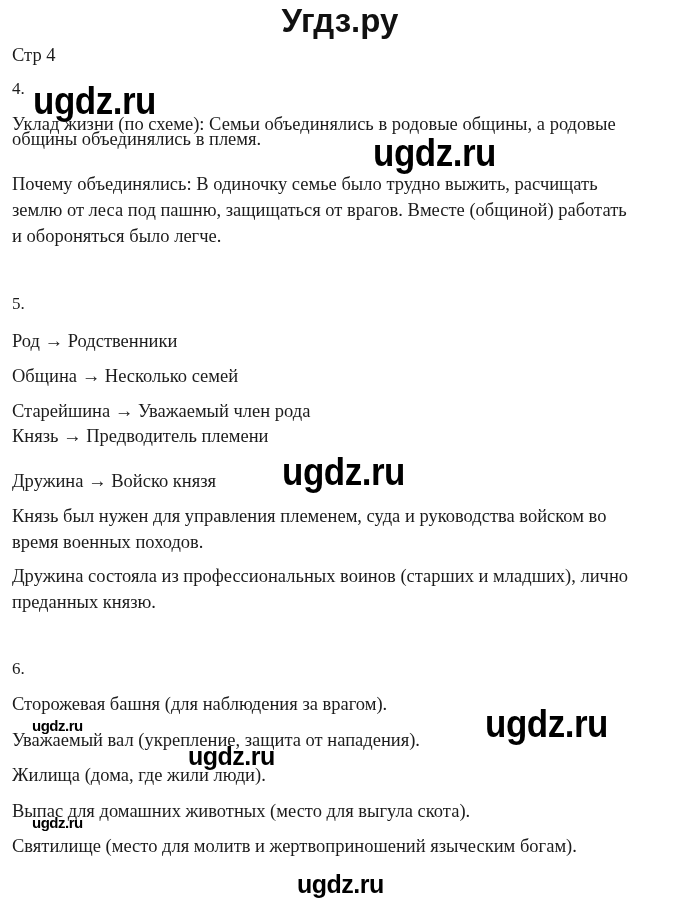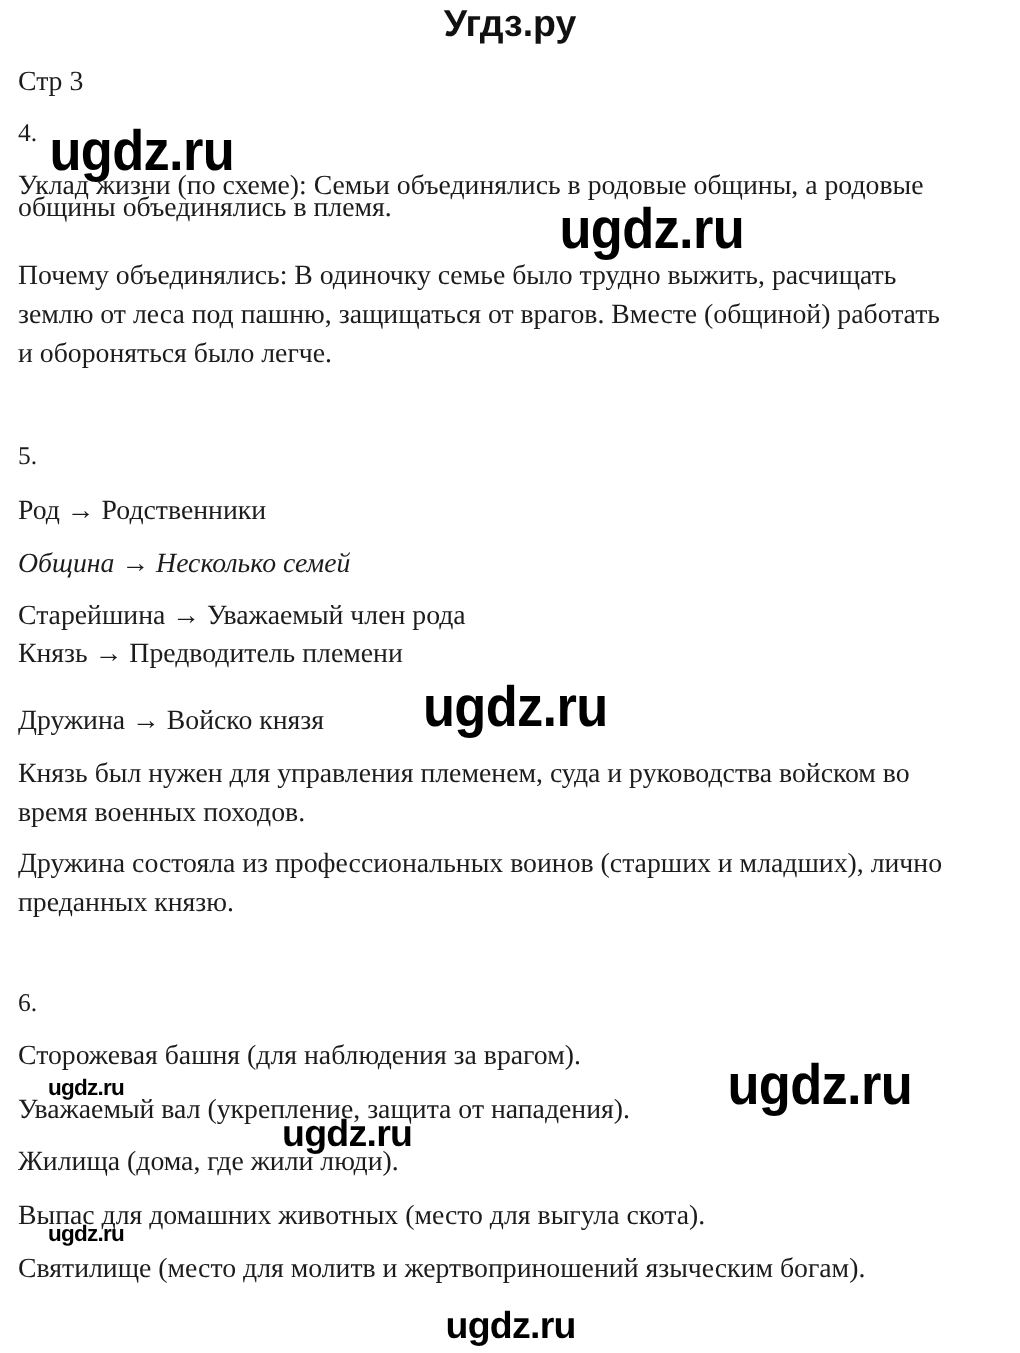--- a/index.html
+++ b/index.html
@@ -1,53 +1,53 @@
 <!DOCTYPE html>
 <html><head>
   <meta charset="utf-8">
   <style>
     html, body { margin: 0; padding: 0; background: #ffffff; }
     body { width: 680px; height: 902px; position: relative; overflow: hidden; color: #1a1a1a; }
     .site-title {
       position: absolute; left: 0; width: 680px; top: 2px; text-align: center;
-      font-family: "Liberation Sans", sans-serif; font-weight: bold; font-size: 25px; color: #111;
+      font-family: "Liberation Sans", sans-serif; font-weight: bold; font-size: 33px; color: #111;
     }
     .t {
       position: absolute; left: 12px;
       font-family: "Liberation Serif", serif; font-size: 18.5px; line-height: 26px; color: #1c1c1c;
       white-space: nowrap;
     }
     .num { font-size: 17px; }
     .wm {
       position: absolute; font-family: "Liberation Sans", sans-serif; font-weight: bold; color: #000;
       letter-spacing: -0.5px;
     }
     .wm-big { font-size: 38px; transform: scaleX(0.92); transform-origin: left top; }
     .wm-med { font-size: 25px; }
     .wm-small { font-size: 15px; font-weight: bold; }
   </style>
 </head>
 <body>
 
 <div class="site-title">Угдз.ру</div>
 
-<div class="t" style="top:42px;">Стр 3</div>
+<div class="t" style="top:42px;">Стр 4</div>
 
 <div class="t num" style="top:76px;">4.</div>
 <div class="wm wm-big" style="left:33px; top:80px;">ugdz.ru</div>
 <div class="t" style="top:111px;text-align:center;">Уклад жизни (по схеме): Семьи объединялись в родовые общины, а родовые</div>
 <div class="t" style="top:126px;">общины объединялись в племя.</div>
 <div class="wm wm-big" style="left:373px; top:132px;">ugdz.ru</div>
 <div class="t" style="top:171px;">Почему объединялись: В одиночку семье было трудно выжить, расчищать</div>
 <div class="t" style="top:197px;">землю от леса под пашню, защищаться от врагов. Вместе (общиной) работать</div>
 <div class="t" style="top:223px;">и обороняться было легче.</div>
 
 <div class="t num" style="top:291px;">5.</div>
 <div class="t" style="top:328px;">Род → Родственники</div>
-<div class="t" style="top:363px;font-style:italic;">Община → Несколько семей</div>
+<div class="t" style="top:363px;">Община → Несколько семей</div>
 <div class="t" style="top:398px;">Старейшина → Уважаемый член рода</div>
 <div class="t" style="top:423px;">Князь → Предводитель племени</div>
 <div class="t" style="top:468px;">Дружина → Войско князя</div>
 <div class="wm wm-big" style="left:282px; top:451px;">ugdz.ru</div>
 <div class="t" style="top:503px;">Князь был нужен для управления племенем, суда и руководства войском во</div>
 <div class="t" style="top:529px;">время военных походов.</div>
 <div class="t" style="top:563px;">Дружина состояла из профессиональных воинов (старших и младших), лично</div>
 <div class="t" style="top:589px;">преданных князю.</div>
 
 <div class="t num" style="top:656px;">6.</div>

